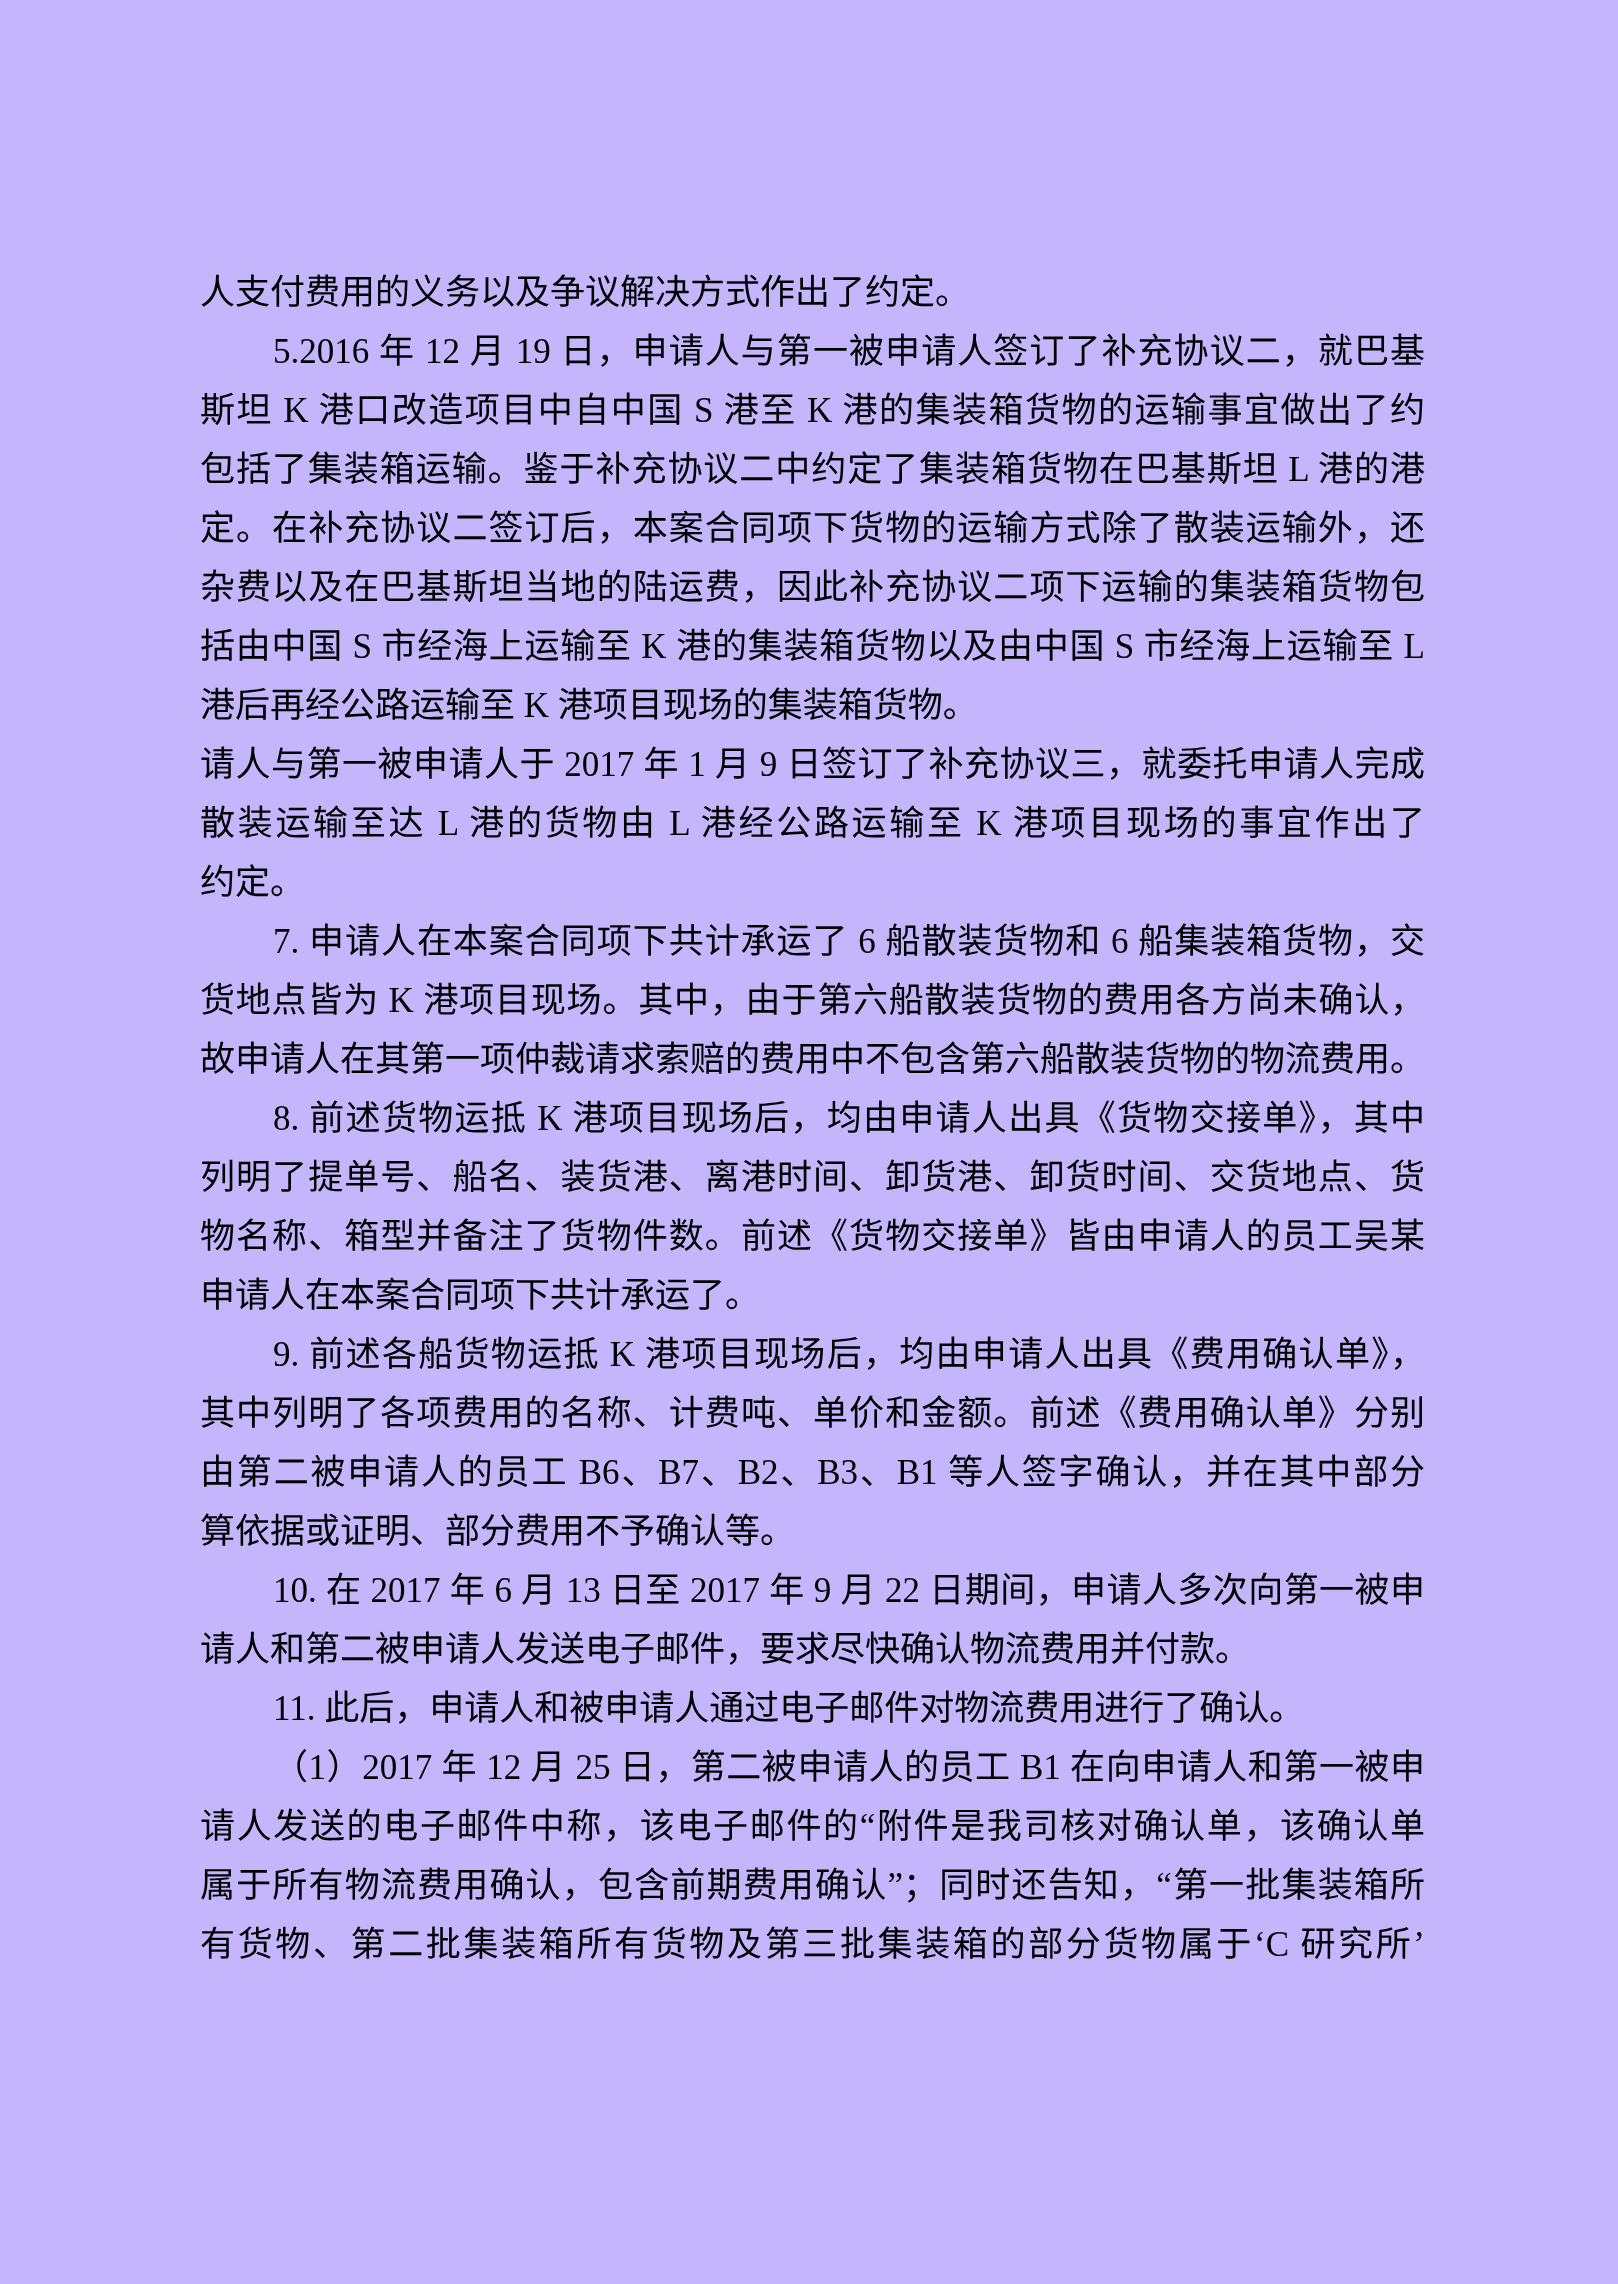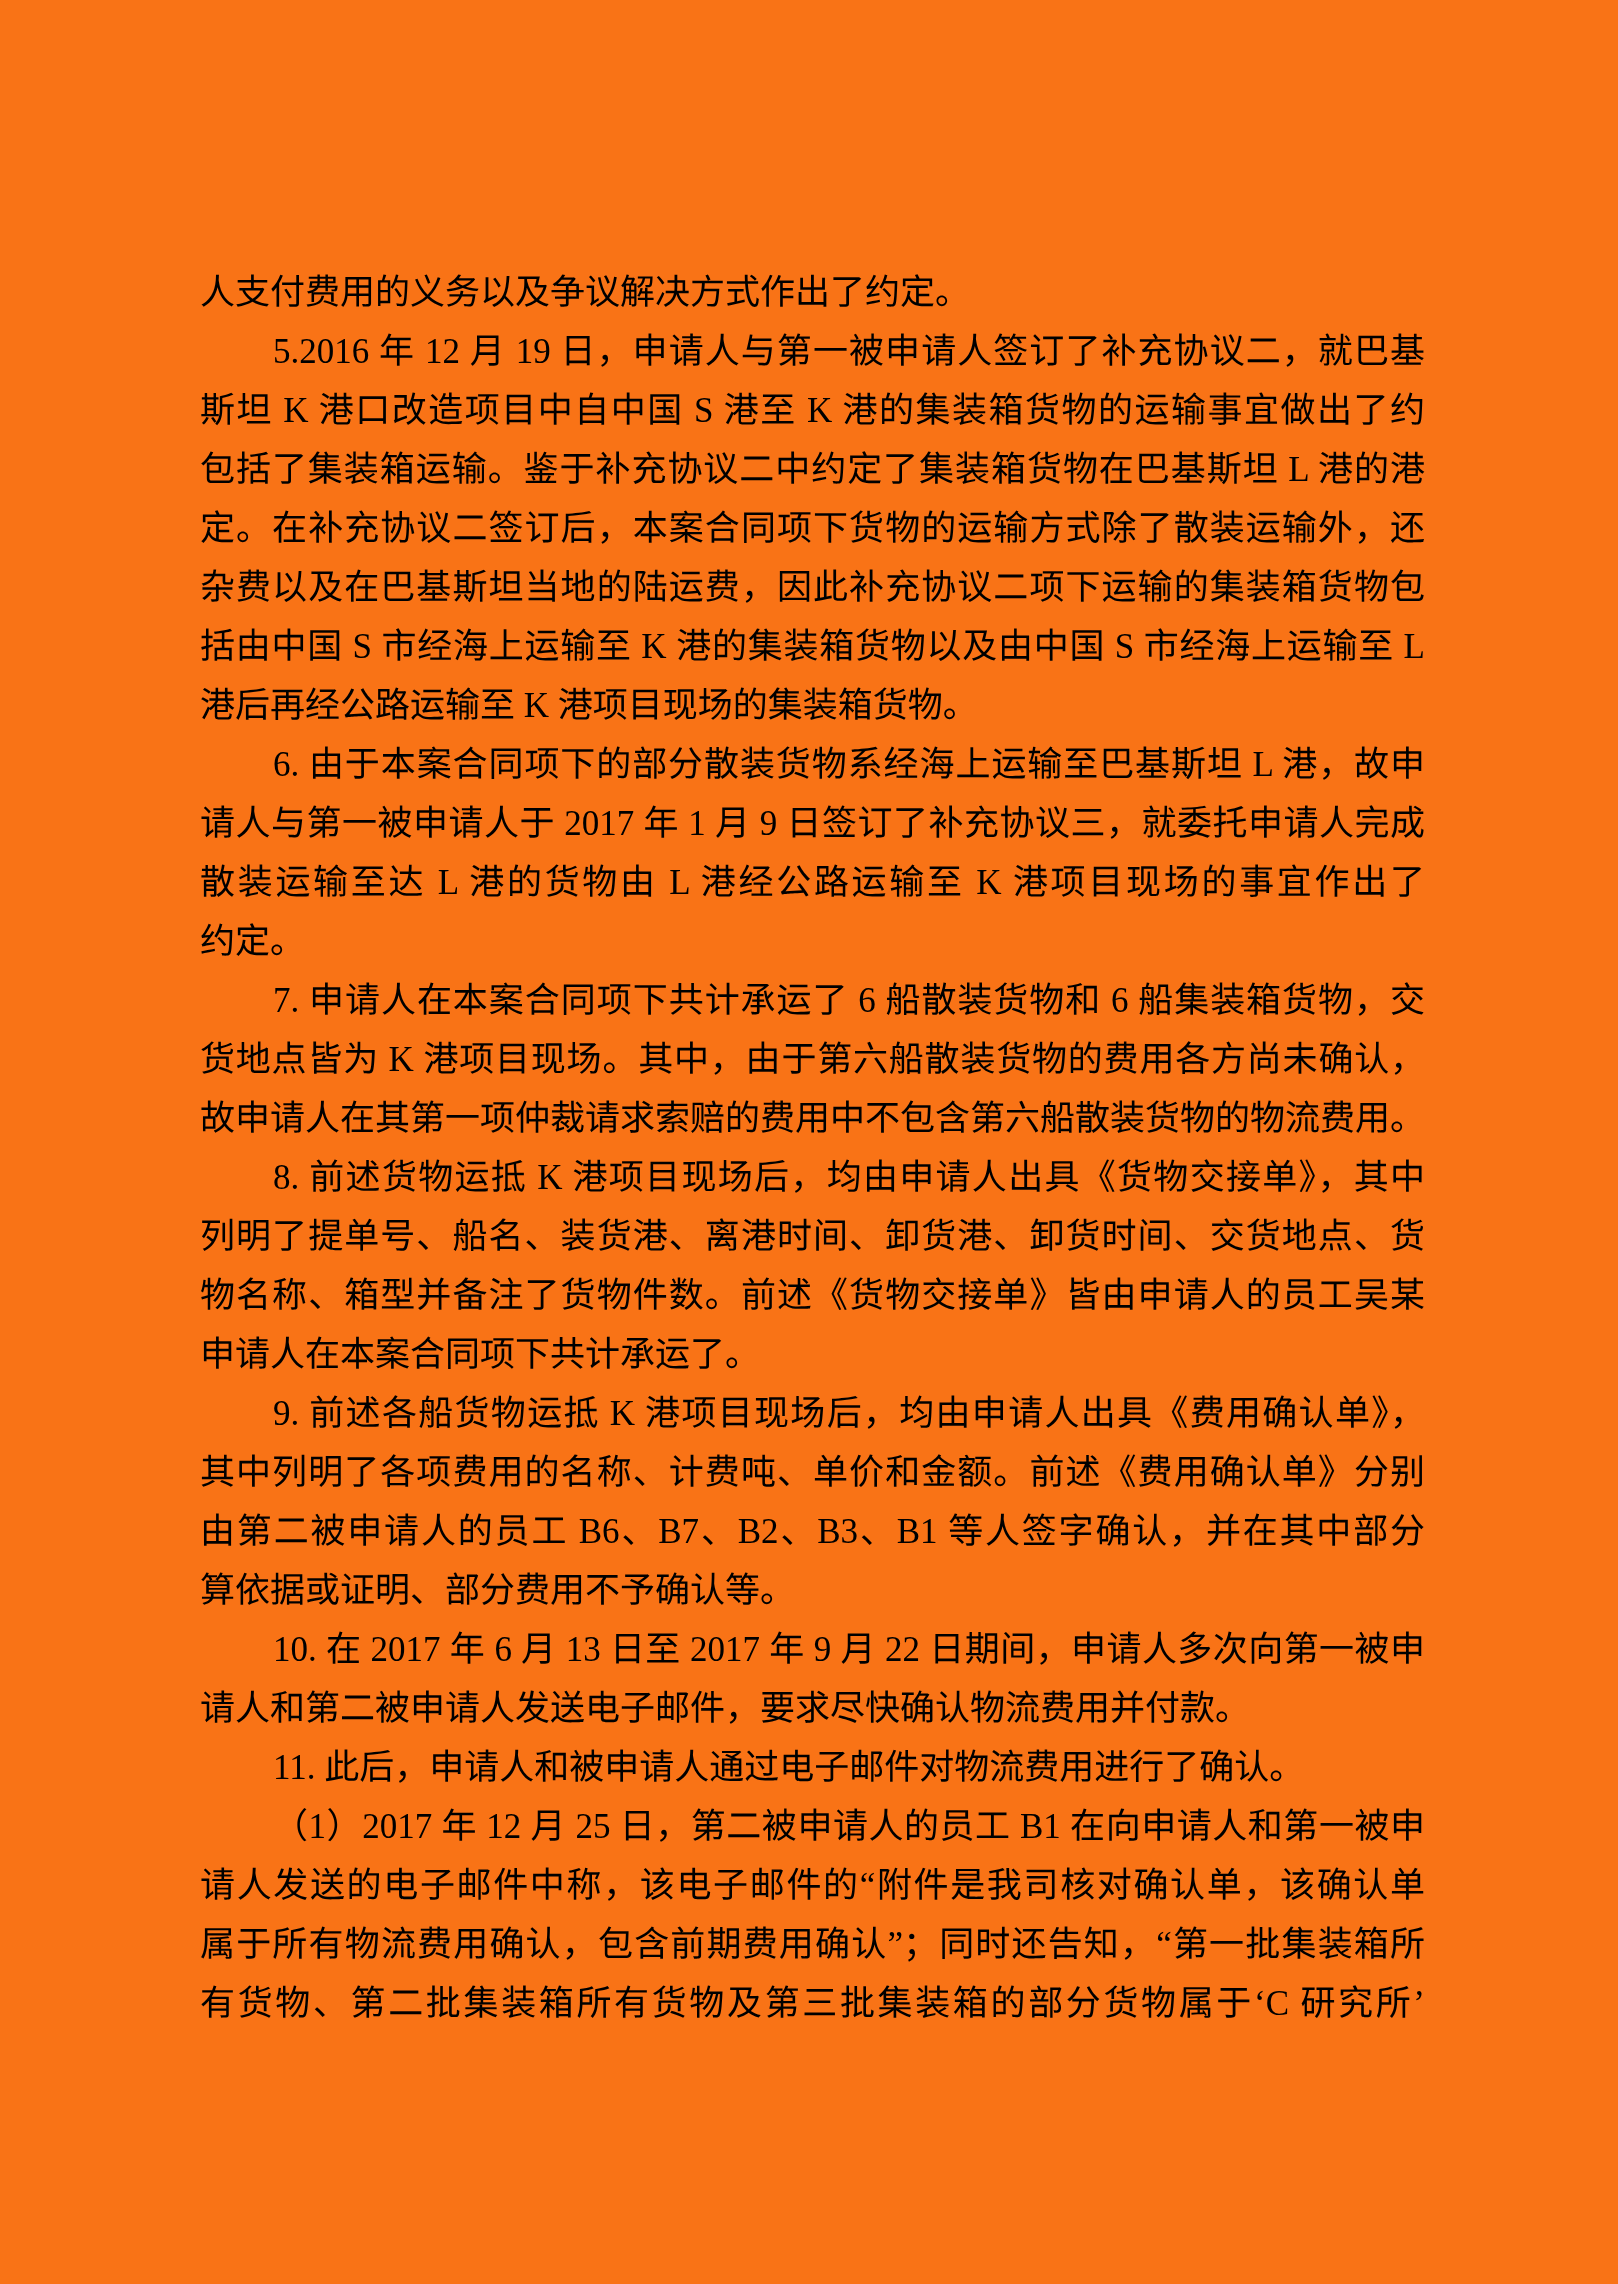--- a/index.html
+++ b/index.html
@@ -42,31 +42,30 @@
   .line.fill {
     text-align-last: justify;
   }
   .line.indent {
     padding-left: 73px;
   }
 </style>
 </head>
 <body>
 
-<div class="page" style="background: #f97316; color: rgb(0, 0, 0);">
+<div class="page" style="background: #c4b5fd; color: rgb(0, 0, 0);">
   <div class="doc">
       <div class="line">人支付费用的义务以及争议解决方式作出了约定。</div>
       <div class="line indent fill">5.2016 年 12 月 19 日，申请人与第一被申请人签订了补充协议二，就巴基</div>
       <div class="line fill">斯坦 K 港口改造项目中自中国 S 港至 K 港的集装箱货物的运输事宜做出了约</div>
       <div class="line fill">包括了集装箱运输。鉴于补充协议二中约定了集装箱货物在巴基斯坦 L 港的港</div>
       <div class="line fill">定。在补充协议二签订后，本案合同项下货物的运输方式除了散装运输外，还</div>
       <div class="line fill">杂费以及在巴基斯坦当地的陆运费，因此补充协议二项下运输的集装箱货物包</div>
       <div class="line fill">括由中国 S 市经海上运输至 K 港的集装箱货物以及由中国 S 市经海上运输至 L</div>
       <div class="line">港后再经公路运输至 K 港项目现场的集装箱货物。</div>
-      <div class="line indent fill">6. 由于本案合同项下的部分散装货物系经海上运输至巴基斯坦 L 港，故申</div>
       <div class="line fill">请人与第一被申请人于 2017 年 1 月 9 日签订了补充协议三，就委托申请人完成</div>
       <div class="line fill">散装运输至达 L 港的货物由 L 港经公路运输至 K 港项目现场的事宜作出了</div>
       <div class="line">约定。</div>
       <div class="line indent fill">7. 申请人在本案合同项下共计承运了 6 船散装货物和 6 船集装箱货物，交</div>
       <div class="line fill">货地点皆为 K 港项目现场。其中，由于第六船散装货物的费用各方尚未确认，</div>
       <div class="line fill">故申请人在其第一项仲裁请求索赔的费用中不包含第六船散装货物的物流费用。</div>
       <div class="line indent fill">8. 前述货物运抵 K 港项目现场后，均由申请人出具《货物交接单》，其中</div>
       <div class="line fill">列明了提单号、船名、装货港、离港时间、卸货港、卸货时间、交货地点、货</div>
       <div class="line fill">物名称、箱型并备注了货物件数。前述《货物交接单》皆由申请人的员工吴某</div>
       <div class="line">申请人在本案合同项下共计承运了。</div>

